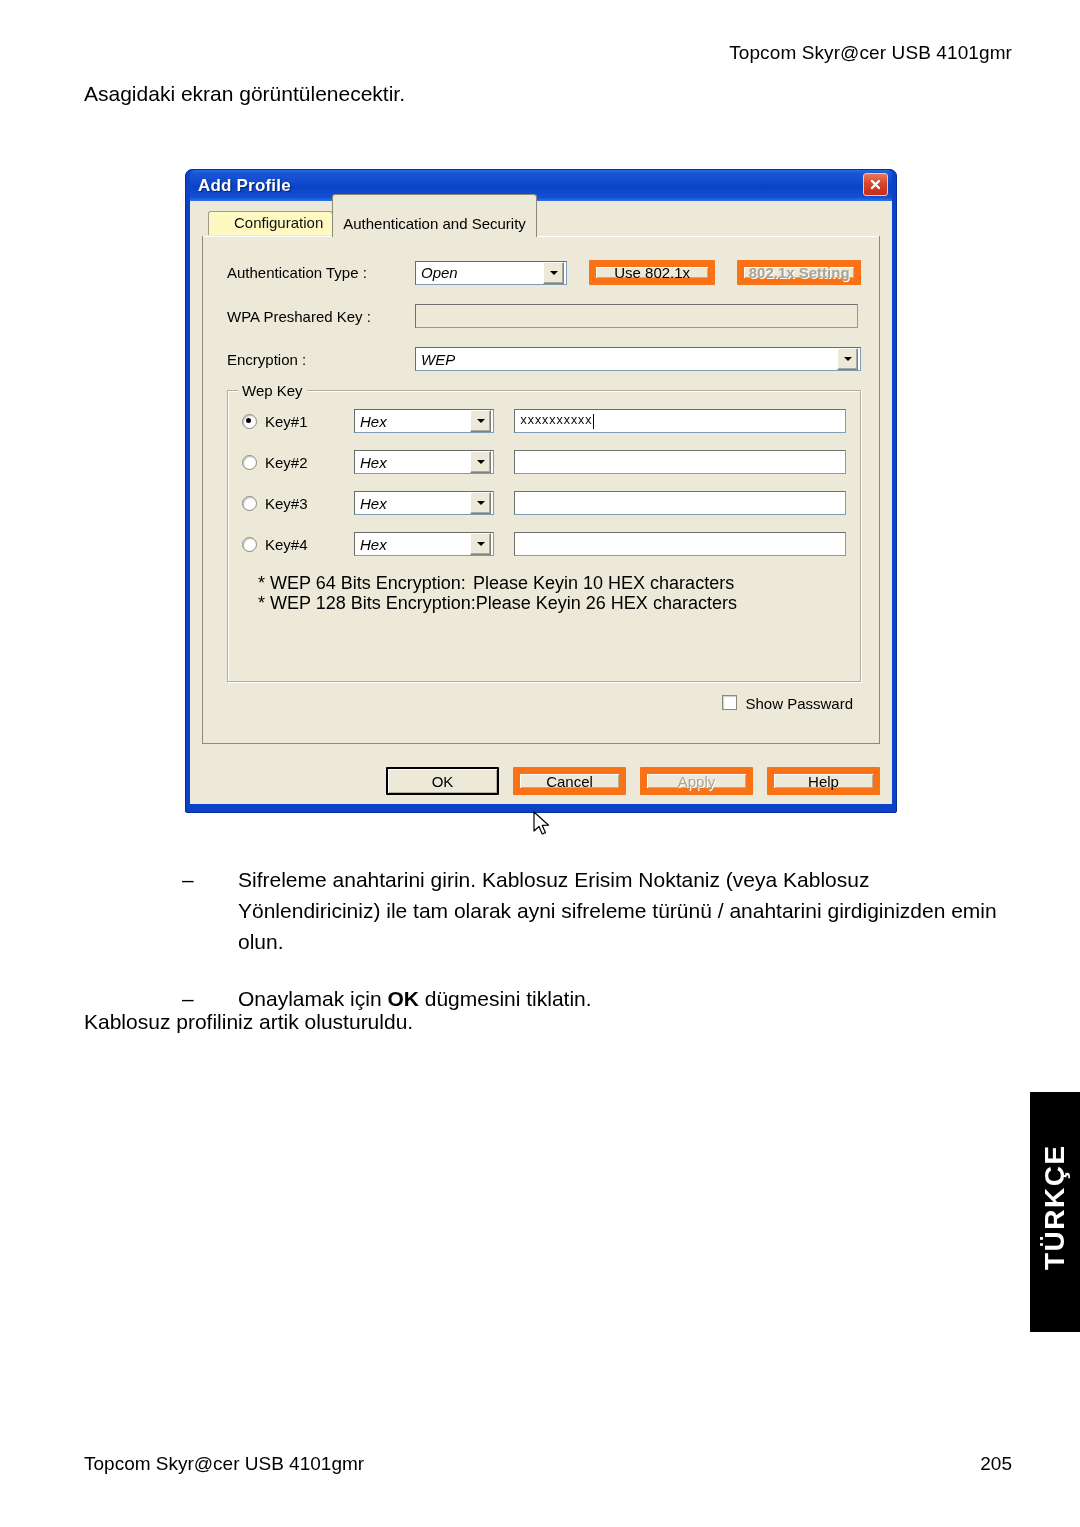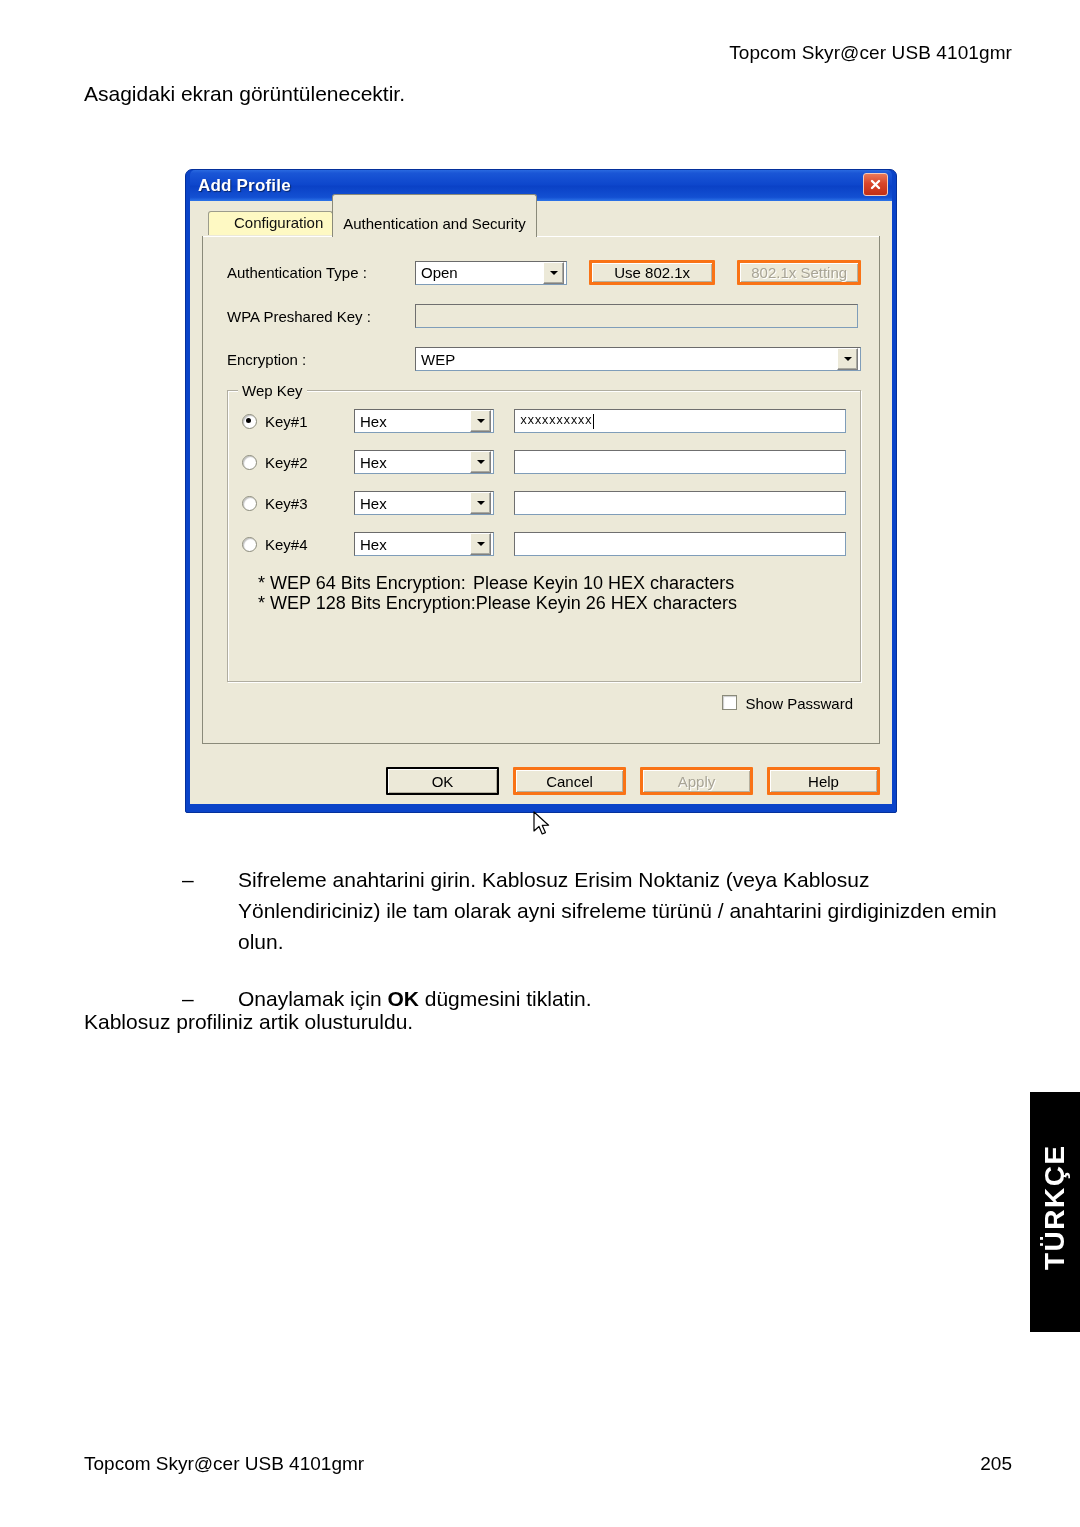--- a/index.html
+++ b/index.html
@@ -233,20 +233,21 @@
     display: flex;
     align-items: center;
     position: relative;
     font-size: 15px;
   }
   .xp-combo .ctext {
     padding-left: 5px;
     flex: 1 1 auto;
     white-space: nowrap;
     overflow: hidden;
+    font-style: italic;
   }
   .xp-combo .carrow {
     width: 19px;
     height: 20px;
     margin-right: 2px;
     background: #ece9d8;
     border: 1px solid #ffffff;
     border-right-color: #808080;
     border-bottom-color: #808080;
     box-shadow: inset -1px -1px 0 #a9a9a0;
@@ -258,21 +259,21 @@
   .caret {
     width: 0; height: 0;
     border-left: 4px solid transparent;
     border-right: 4px solid transparent;
     border-top: 4px solid #000000;
   }
 
   .xp-btn {
     height: 25px;
     background: #ece9d8;
-    border: 3px solid #f97316;
+    border: 7px solid #f97316;
     box-shadow: inset 1px 1px 0 #ffffff, inset -1px -1px 0 #b5b1a0;
     box-sizing: border-box;
     display: flex;
     align-items: center;
     justify-content: center;
     font-size: 15px;
     border-radius: 1px;
   }
   .xp-btn.disabled { color: #a8a496; text-shadow: 1px 1px 0 #ffffff; }
 
@@ -451,21 +452,21 @@
         <div class="flabel">Authentication Type :</div>
         <div class="xp-combo" style="width:152px;flex:0 0 152px;">
           <span class="ctext">Open</span>
           <span class="carrow">
               <i class="caret"></i>
             </span>
         </div>
         <div class="xp-btn" style="width:142px;margin-left:22px;">
           <span>Use 802.1x</span>
         </div>
-        <div class="xp-btn disabled" style="width:139px;margin-left:22px;">
+        <div class="xp-btn disabled" style="width:139px;margin-left:22px;font-weight:bold;">
           <span>802.1x Setting</span>
         </div>
       </div>
 
       <div class="frow">
         <div class="flabel">WPA Preshared Key :</div>
         <div class="xp-field disabled" style="flex:1 1 auto;margin-right:3px;">
           <span></span>
         </div>
       </div>

